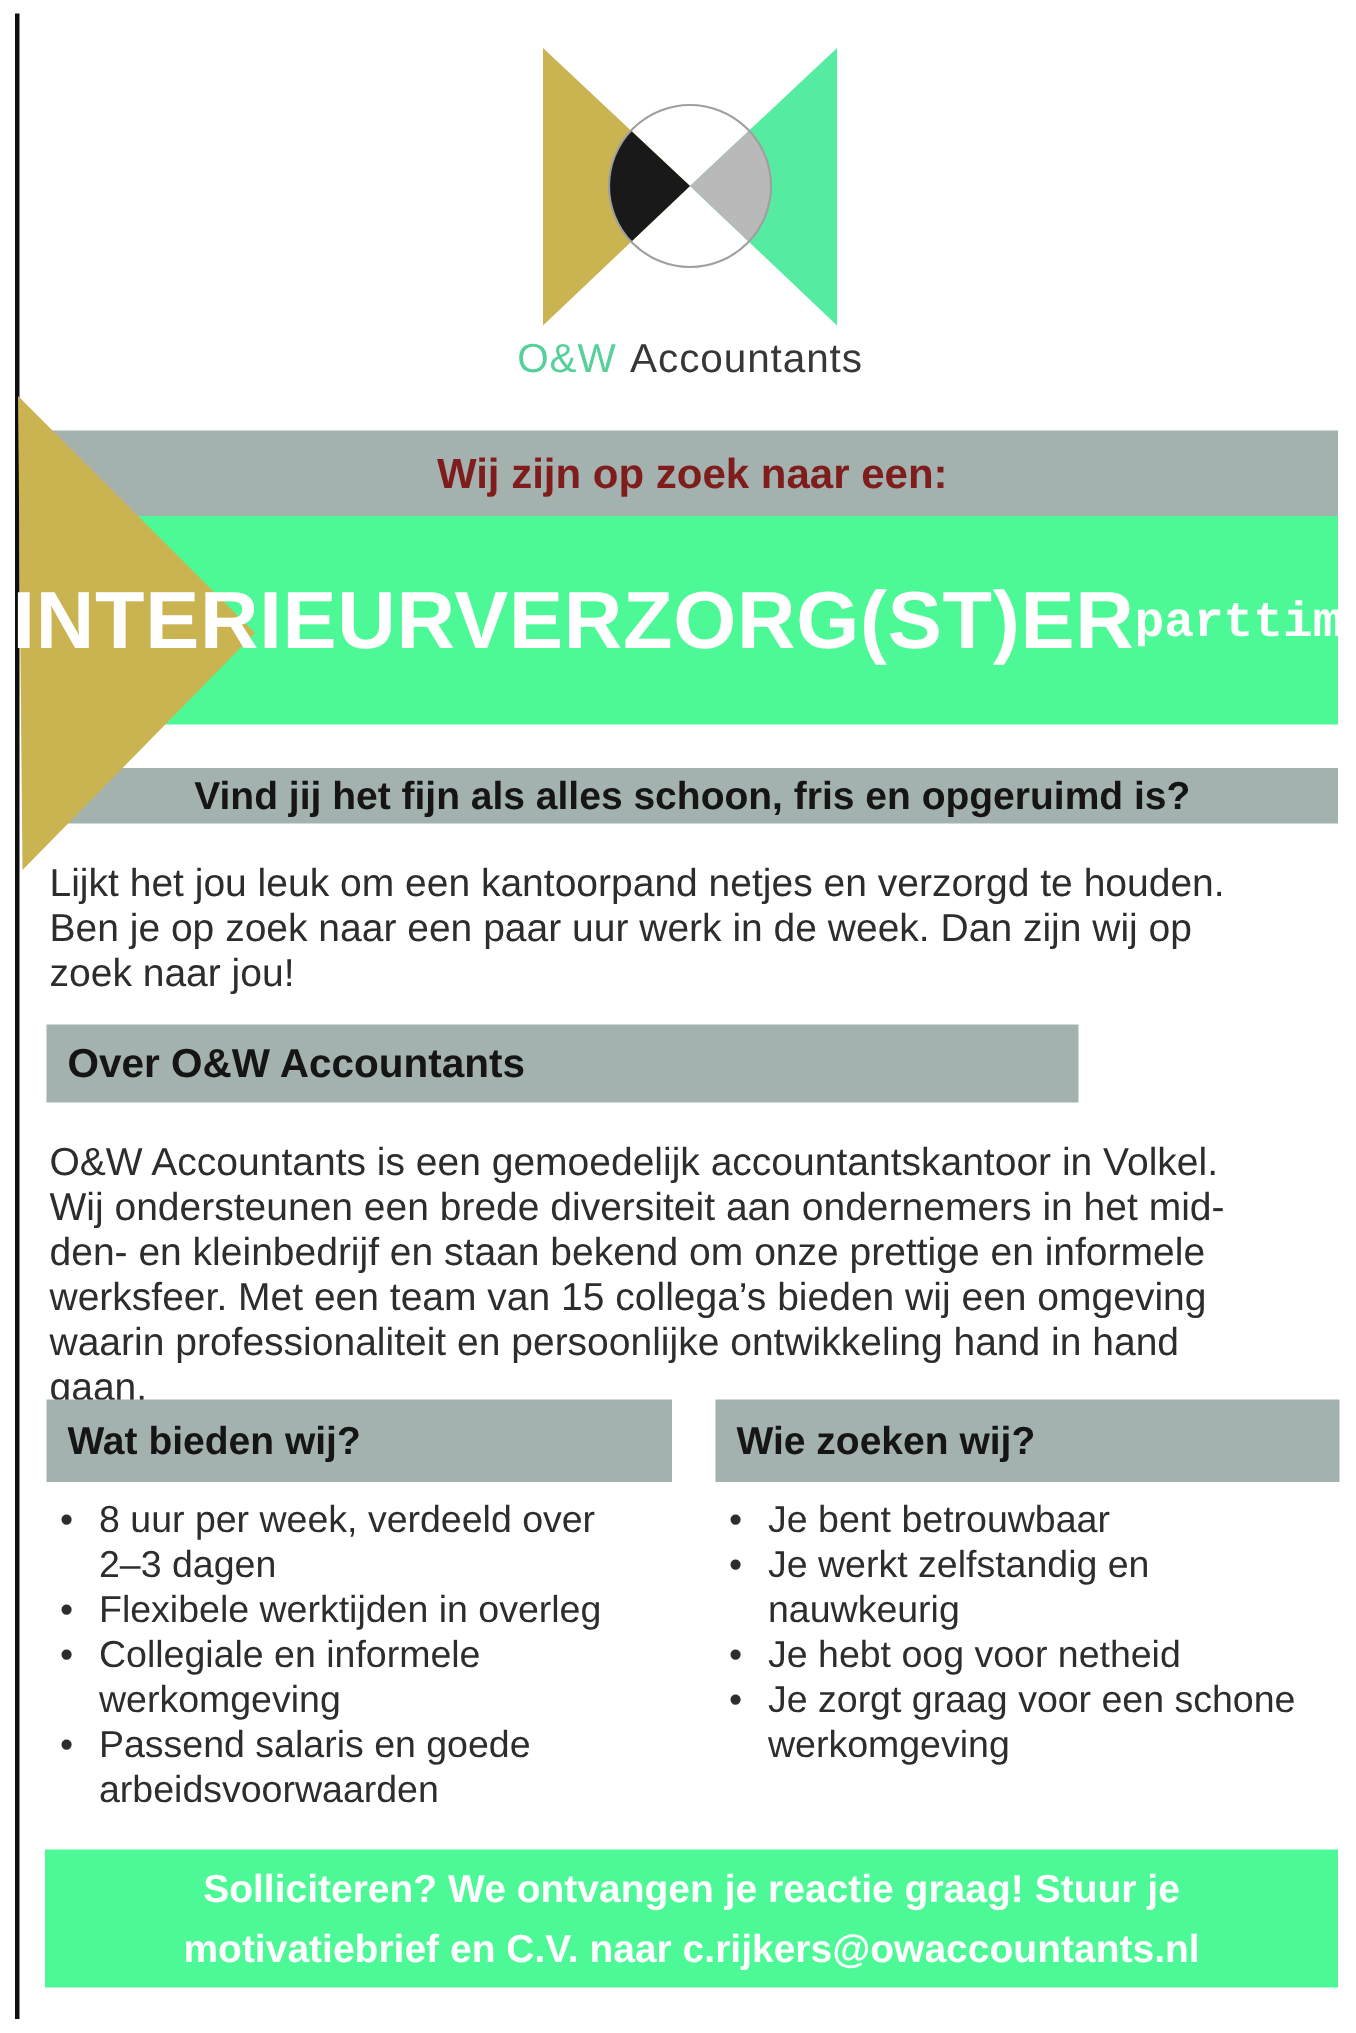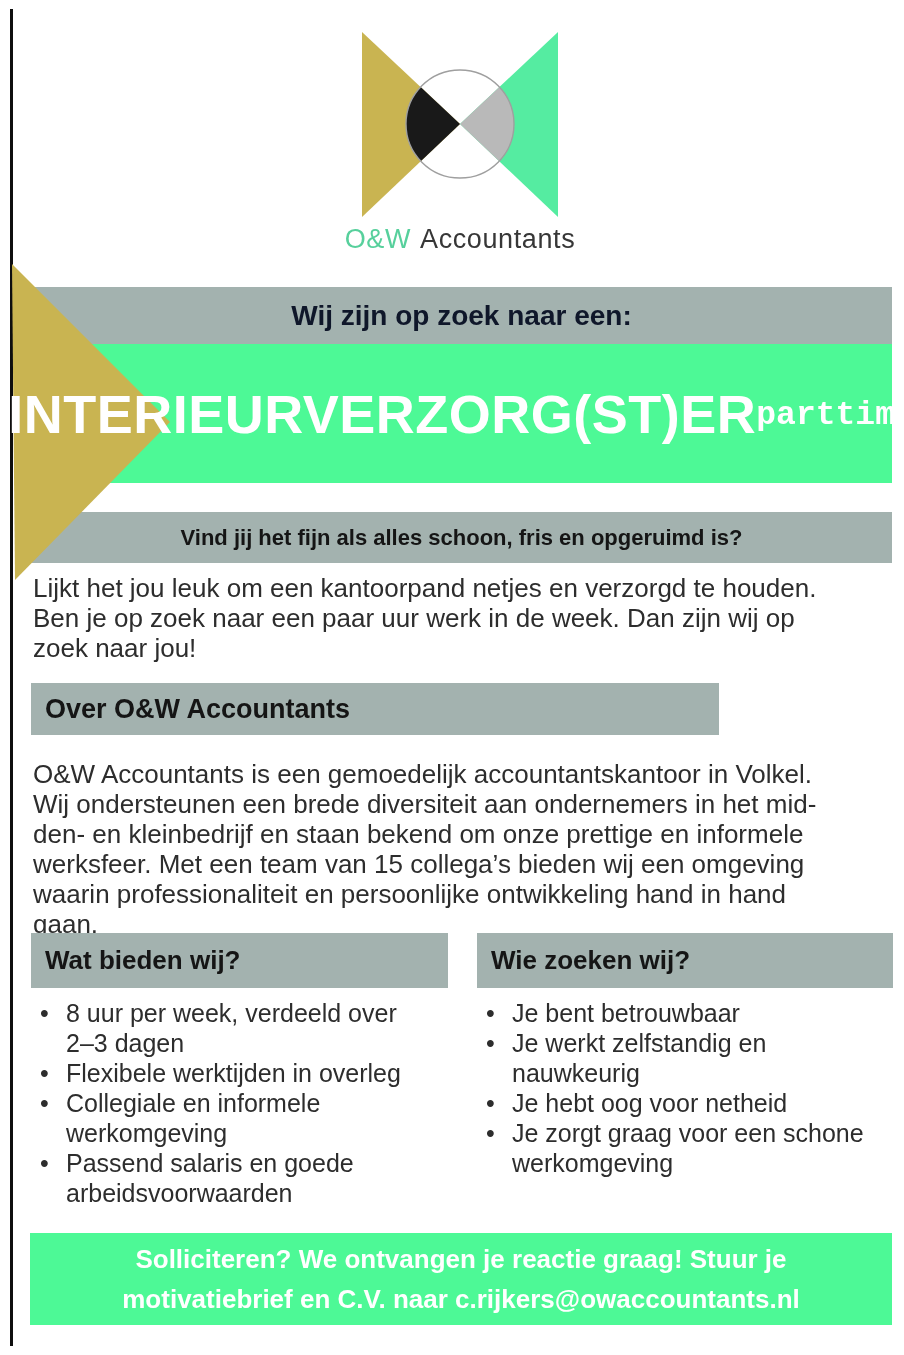--- a/index.html
+++ b/index.html
@@ -13,31 +13,31 @@
   .logo-svg { position:absolute; left:360px; top:30px; width:200px; height:190px; }
   .wordmark { position:absolute; left:270px; top:224px; width:380px; text-align:center;
               font-size:27px; letter-spacing:0.6px; color:#3a3a3a; }
   .wordmark .brand-green { color:var(--logo_text_green,#57d09c); margin-right:9px; }
   .wordmark .brand-dark  { color:#373737; }
 
   
   .band { position:absolute; background:var(--sage,#a3b3b0); z-index:1; box-sizing:border-box; }
   .intro-bar { left:31px; top:287px; width:861px; height:57px;
                display:flex; align-items:center; justify-content:center;
-               font-weight:bold; font-size:28px; color:#0f172a; }
+               font-weight:bold; font-size:28px; color:#7f1d1d; }
   .green-banner { left:31px; top:344px; width:861px; height:139px; background:var(--green,#4dfa96); }
   .banner-text { position:absolute; left:31px; top:344px; width:861px; height:139px; z-index:3;
                  display:flex; flex-direction:row; align-items:center; justify-content:center;
                  color:#ffffff; text-align:center; }
   .vacancy-title { font-size:54px; font-weight:bold; line-height:1; letter-spacing:0.5px; }
   .vacancy-subtitle { font-size:33px; font-weight:bold; margin-top:3px; line-height:1;font-family:Liberation Mono, monospace; }
   .gold-tri { position:absolute; left:12px; top:264px; z-index:2; }
-  .question-bar { left:31px; top:512px; width:861px; height:51px;
+  .question-bar { left:31px; top:512px; width:861px; height:37px;
                   display:flex; align-items:center; justify-content:center;
-                  font-weight:bold; font-size:22px; color:#151515; }
+                  font-weight:bold; font-size:26px; color:#151515; }
 
   .para { position:absolute; color:#2d2d2d; font-size:26px; line-height:30px;
           white-space:pre-line; z-index:1; }
   .intro-para { left:33px; top:573px; width:862px; }
   .about-para { left:33px; top:759px; width:864px; }
 
   .section-bar { display:flex; align-items:center; font-weight:bold; font-size:27px;
                  color:#151515; padding-left:14px; }
   .about-bar { left:31px; top:683px; width:688px; height:52px; }
   .offer-bar { left:31px; top:933px; width:417px; height:55px; font-size:26px; }

